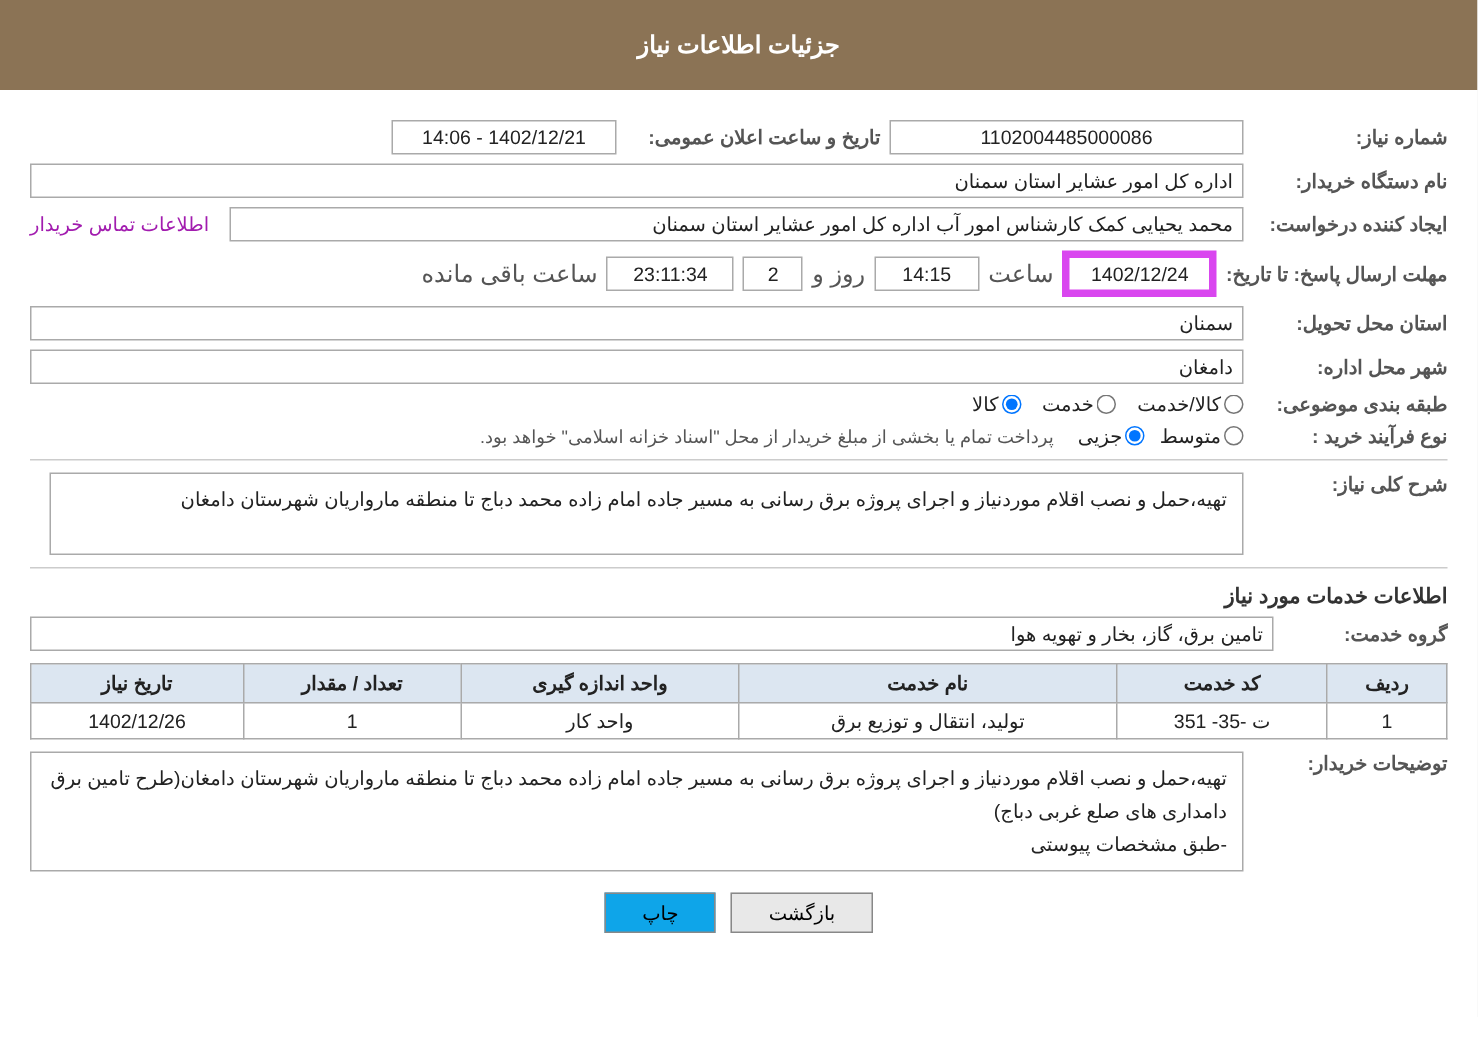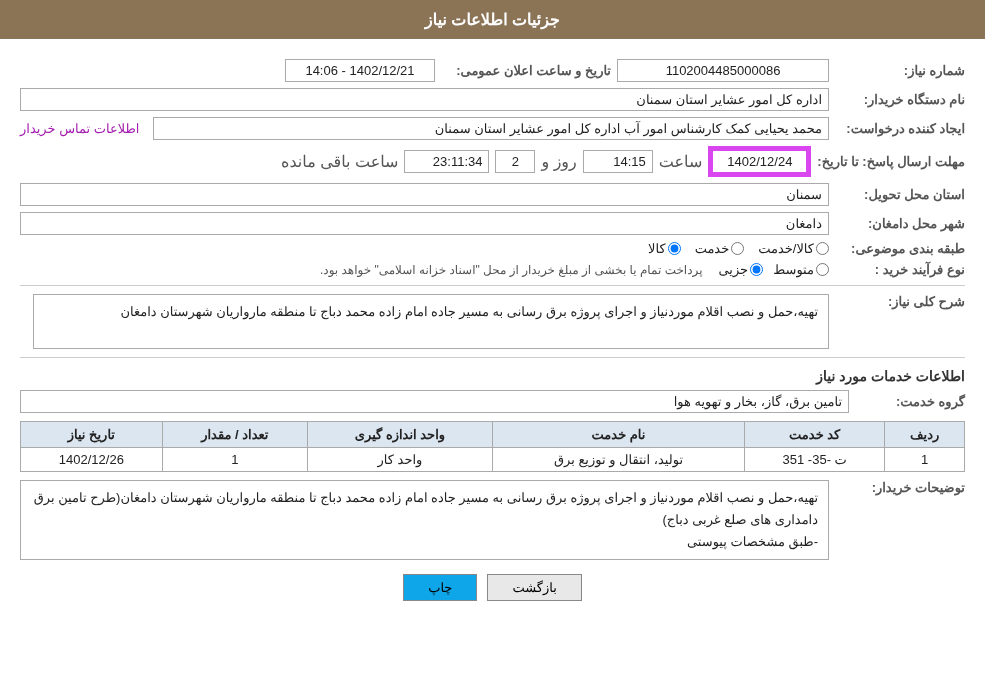--- a/index.html
+++ b/index.html
@@ -13,21 +13,21 @@
     .page-container {
       max-width: 985px;
       margin: 0 auto;
       background: #fff;
       min-height: 691px;
     }
     .header-bar {
       background: #8B7355;
       color: #fff;
       text-align: center;
-      padding: 10px 20px;
+      padding: 20px 20px;
       font-size: 16px;
       font-weight: bold;
     }
     .content {
       padding: 10px 20px;
     }
     .form-row {
       display: flex;
       align-items: center;
       margin-bottom: 6px;
@@ -44,21 +44,21 @@
       border: 1px solid #aaa;
       padding: 3px 6px;
       background: #fff;
       min-height: 22px;
       text-align: right;
     }
     .input-wide {
       flex: 1;
     }
     .input-fixed {
-      width: 212px;
+      width: 236px;
     }
     .input-medium {
       width: 150px;
       margin-left: 23px;
     }
     .input-small {
       width: 100px;
     }
     .link-blue {
       color: #a21caf;
@@ -69,20 +69,21 @@
       padding: 3px 10px;
       background: #fff;
       width: 103px;
       text-align: center;
     }
     .time-input {
       border: 1px solid #aaa;
       padding: 3px 6px;
       background: #fff;
       width: 70px;
+      text-align: center;
     }
     .small-label {
       color: #555;
       font-size: 16px;
     }
     .radio-group {
       display: flex;
       gap: 14px;
       align-items: center;
     }
@@ -204,21 +205,21 @@
       <div class="time-input" style="width:85px;">23:11:34</div>
       <span class="small-label">ساعت باقی مانده</span>
     </div>
 
     <div class="form-row">
       <span class="label-right">استان محل تحویل:</span>
       <div class="input-box input-wide">سمنان</div>
     </div>
 
     <div class="form-row">
-      <span class="label-right">شهر محل دامغان:</span>
+      <span class="label-right">شهر محل اداره:</span>
       <div class="input-box input-wide">دامغان</div>
     </div>
 
     <div class="form-row">
       <span class="label-right">طبقه بندی موضوعی:</span>
       <div class="radio-group">
         <div class="radio-item">
           <input type="radio" name="category" style="">
           <span>کالا/خدمت</span>
         </div>

